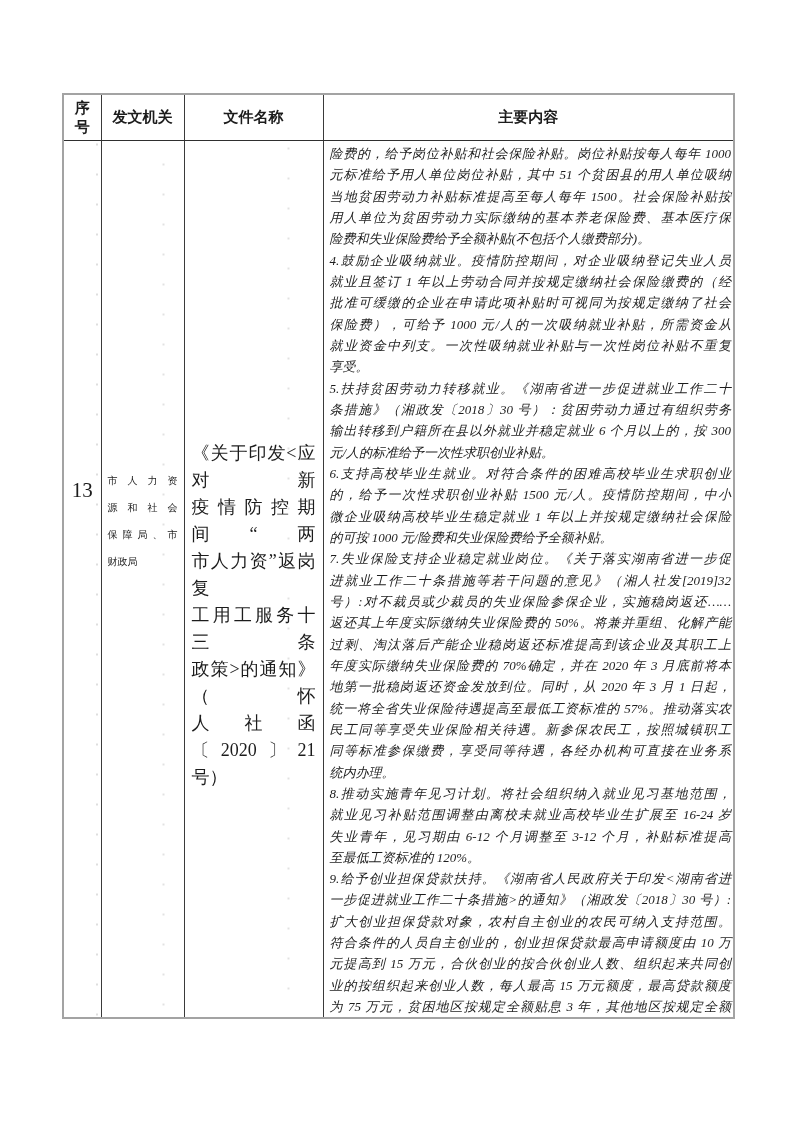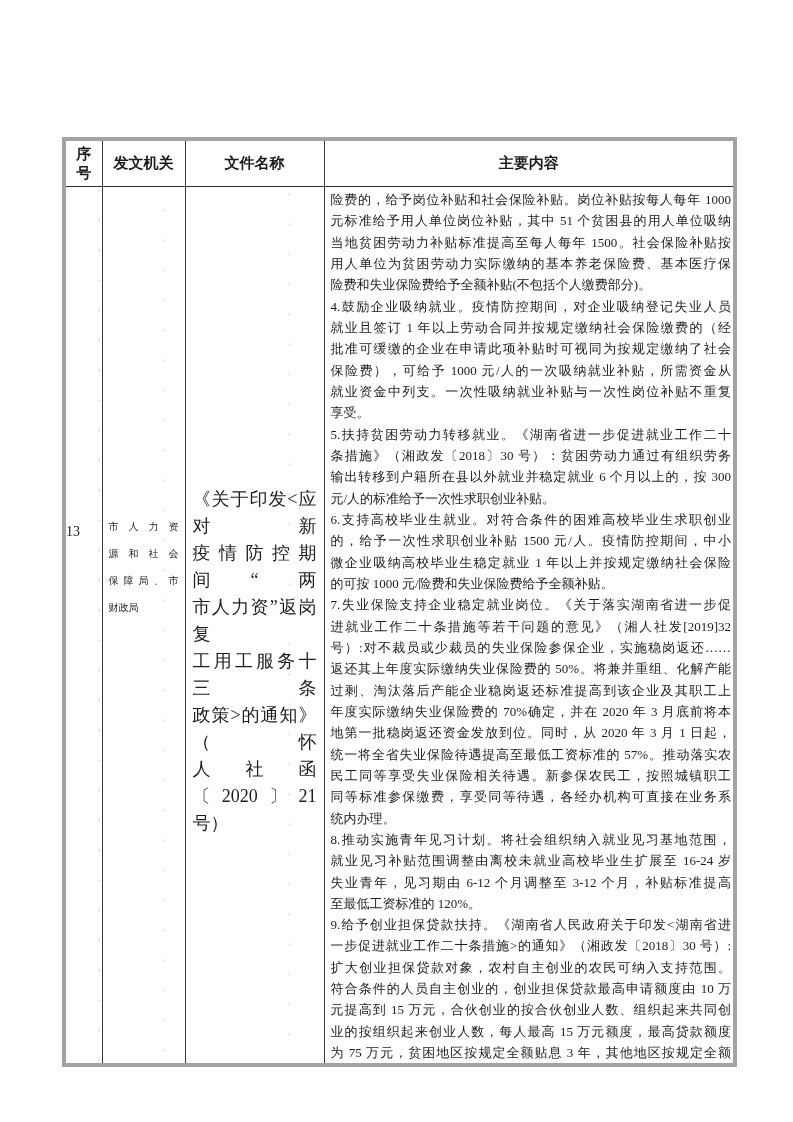--- a/index.html
+++ b/index.html
@@ -6,60 +6,59 @@
   body{
     width:793px;height:1122px;position:relative;overflow:hidden;
     font-family:"Liberation Serif","DejaVu Serif",serif;
     color:#1c1c1c;
   }
   .sheet{position:absolute;inset:0;background:#ffffff;}
 
   table.doc-table{
     position:absolute;left:62px;top:93px;width:671px;
     border-collapse:collapse;table-layout:fixed;
-    border:4px solid #a3a3a3;
-    margin-top:44px;
+    border:2px solid #a3a3a3;
   }
   .doc-table th,.doc-table td{
     border:1px solid #3a3a3a;padding:0;vertical-align:top;background:#fff;
   }
   .doc-table thead th{
     height:45px;vertical-align:middle;text-align:center;
     font-weight:bold;font-size:15px;line-height:19px;
     border-bottom:1.5px solid #2f2f2f;
   }
   th .seq-head{width:1.2em;margin:0 auto;}
 
   tr.data-row{height:875px;}
 
   
   td.c-seq{
     background-image:radial-gradient(circle,#dedede 1.1px,rgba(0,0,0,0) 1.3px);
     background-size:38px 30px;background-position:14px 18px;
   }
-  .seq-val{margin-top:337px;font-size:14px;}
+  .seq-val{margin-top:337px;text-align:center;font-size:21px;}
 
   
   td.c-agency{
     background-image:radial-gradient(circle,#e2e2e2 1.1px,rgba(0,0,0,0) 1.3px);
     background-size:80px 30px;background-position:22px 8px;
   }
   .agency-block{margin-top:326px;padding:0 6px;font-size:10px;}
   .agency-block .jline{line-height:27px;}
 
   
   td.c-title{
     background-image:radial-gradient(circle,#e2e2e2 1.1px,rgba(0,0,0,0) 1.3px);
     background-size:136px 30px;background-position:36px 22px;
   }
   .title-block{margin-top:299px;padding:0 7px;font-size:18px;}
   .title-block .jline{line-height:27px;}
 
   
-  td.c-content{padding:2px 2px 0 6px;}
+  td.c-content{padding:2px 2px 0 6px;font-style:italic;}
   .content-block{font-size:13px;}
   .content-block .cline{
     height:21.34px;line-height:21.34px;white-space:nowrap;
   }
 
   
   .jline,.cline{
     text-align:justify;text-align-last:justify;
     -moz-text-align-last:justify;
   }

